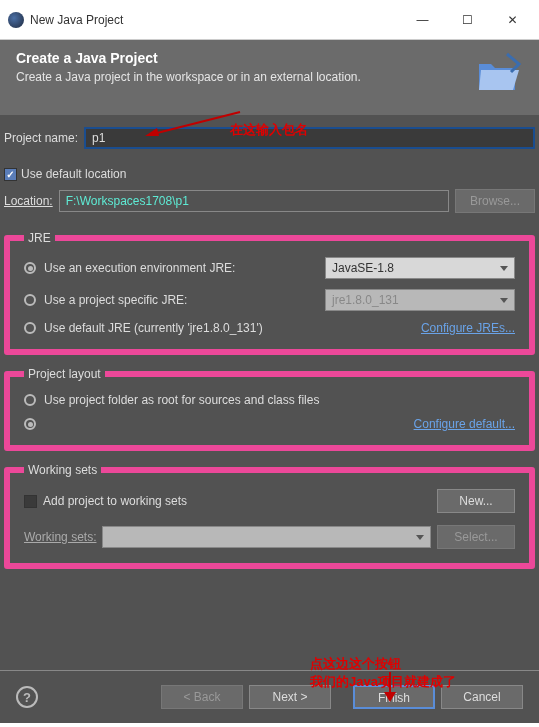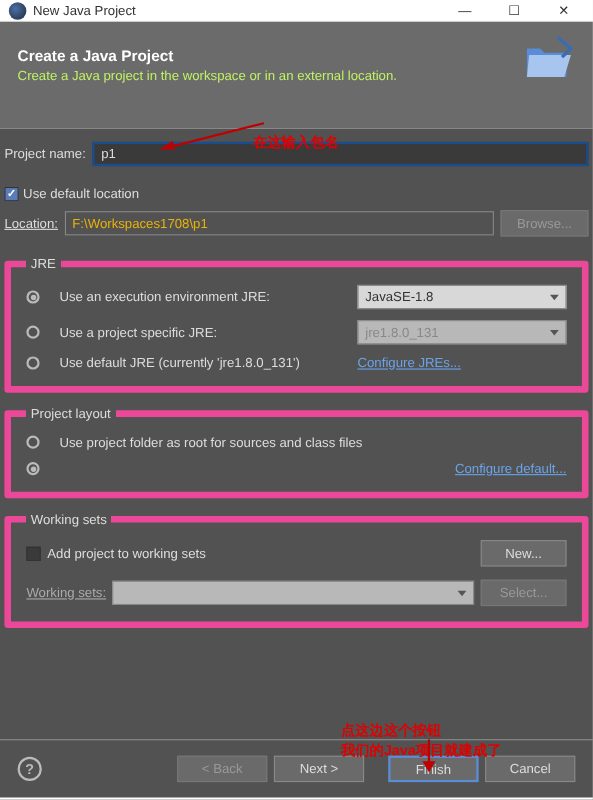--- a/index.html
+++ b/index.html
@@ -1,52 +1,52 @@
 <!DOCTYPE html>
 <html><head>
 <meta charset="utf-8">
 <style>
 * { box-sizing: border-box; margin: 0; padding: 0; font-family: "Segoe UI", Tahoma, sans-serif; }
 body { background: #fff; width: 539px; height: 727px; overflow: hidden; }
 
-.titlebar { height: 20px; background: #fff; border-bottom: 1px solid #ccc; display: flex; align-items: center; padding: 0 4px 0 8px; }
+.titlebar { height: 40px; background: #fff; border-bottom: 1px solid #ccc; display: flex; align-items: center; padding: 0 4px 0 8px; }
 .titlebar .icon { width: 16px; height: 16px; margin-right: 6px; background: radial-gradient(circle at 6px 6px, #4a6fa5 0%, #2c3e5c 70%); border-radius: 50%; }
 .titlebar .title { font-size: 12px; color: #333; flex: 1; }
 .titlebar .btns { display: flex; }
 .titlebar .btns div { width: 45px; height: 28px; display: flex; align-items: center; justify-content: center; font-size: 12px; color: #333; }
 
-.header { background: #6b6b6b; padding: 22px 16px; position: relative; height: 97px; }
+.header { background: #6b6b6b; padding: 10px 16px; position: relative; height: 75px; }
 .header-title { color: #fff; font-size: 14px; font-weight: bold; margin-bottom: 4px; }
-.header-desc { color: #bef264; font-size: 12px; }
+.header-desc { color: #e5e5e5; font-size: 12px; }
 .header-icon { position: absolute; right: 16px; top: 10px; width: 48px; height: 48px; }
 .folder-svg { width: 100%; height: 100%; }
 
 .anno1 { position: absolute; left: 230px; top: 121px; color: #e00000; font-size: 13px; font-weight: bold; pointer-events: none; z-index: 10; }
 .arrow1 { position: absolute; left: 145px; top: 110px; pointer-events: none; z-index: 10; }
 
 .body { background: #525252; padding: 4px; color: #ddd; font-size: 12px; height: 555px; }
 
 .row { display: flex; align-items: center; margin-bottom: 10px; gap: 6px; }
 .label { white-space: nowrap; }
 .text-input { flex: 1; background: #3a3a3a; border: 2px solid #1a4d8f; color: #ddd; padding: 3px 6px; font-size: 12px; height: 22px; }
-.text-input.disabled { border: 1px solid #888; background: #525252; color: #eab308; }
+.text-input.disabled { border: 1px solid #888; background: #525252; color: #5eead4; }
 
 .checkbox-row { display: flex; align-items: center; gap: 4px; margin-bottom: 8px; }
 .checkbox { width: 13px; height: 13px; background: #5a7db8; border: 1px solid #333; display: inline-flex; align-items: center; justify-content: center; }
 .checkbox.checked::after { content: "✓"; color: #fff; font-size: 10px; font-weight: bold; }
 .checkbox.empty { background: #3a3a3a; }
 
 .btn { background: #6a6a6a; border: 1px solid #888; color: #ddd; padding: 3px 14px; font-size: 12px; min-width: 78px; text-align: center; height: 24px; line-height: 16px; }
 .btn.disabled { color: #999; border-color: #777; }
 .btn.primary { border: 2px solid #5a8dd8; background: #6a6a6a; }
 
 fieldset { border: 6px solid #ec4899; border-radius: 3px; padding: 12px 14px 14px; margin-bottom: 12px; }
 legend { padding: 0 4px; color: #ddd; font-size: 12px; }
 
-.radio-row { display: flex; align-items: center; gap: 18px; margin-bottom: 10px; }
+.radio-row { display: flex; align-items: center; gap: 8px; margin-bottom: 10px; }
 .radio { width: 12px; height: 12px; border-radius: 50%; border: 2px solid #bbb; display: inline-flex; align-items: center; justify-content: center; flex-shrink: 0; }
 .radio.selected::after { content: ""; width: 5px; height: 5px; background: #bbb; border-radius: 50%; }
 
 .dropdown { background: #d8d8d8; border: 1px solid #888; color: #333; padding: 2px 20px 2px 6px; font-size: 12px; position: relative; height: 22px; line-height: 16px; min-width: 180px; }
 .dropdown::after { content: ""; position: absolute; right: 6px; top: 8px; border-left: 4px solid transparent; border-right: 4px solid transparent; border-top: 5px solid #555; }
 .dropdown.disabled { color: #888; background: #b8b8b8; }
 
 .link { color: #6aa3e8; text-decoration: underline; font-size: 12px; }
 
 .jre-grid { display: grid; grid-template-columns: 1fr 190px; gap: 10px 16px; align-items: center; }
@@ -120,21 +120,21 @@
       <div class="radio-row" style="margin-bottom:0">
         <span class="radio"></span>
         <span>Use a project specific JRE:</span>
       </div>
       <div class="dropdown disabled"><span>jre1.8.0_131</span></div>
 
       <div class="radio-row" style="margin-bottom:0">
         <span class="radio"></span>
         <span>Use default JRE (currently 'jre1.8.0_131')</span>
       </div>
-      <div style="text-align:left">
+      <div style="text-align:right">
         <a class="link">Configure JREs...</a>
       </div>
     </div>
   </fieldset>
 
   <fieldset>
     <legend>Project layout</legend>
     <div class="layout-grid">
       <div class="radio-row" style="margin-bottom:0;grid-column:1/3">
         <span class="radio"></span>

